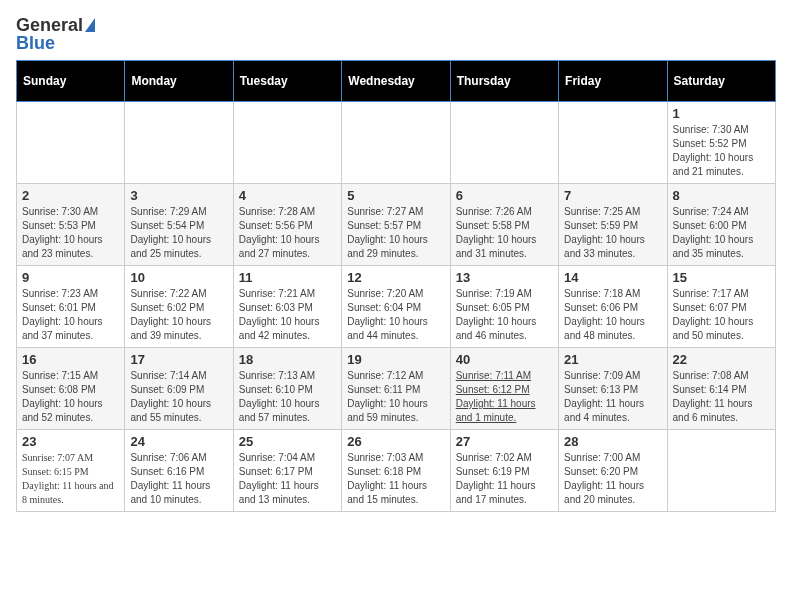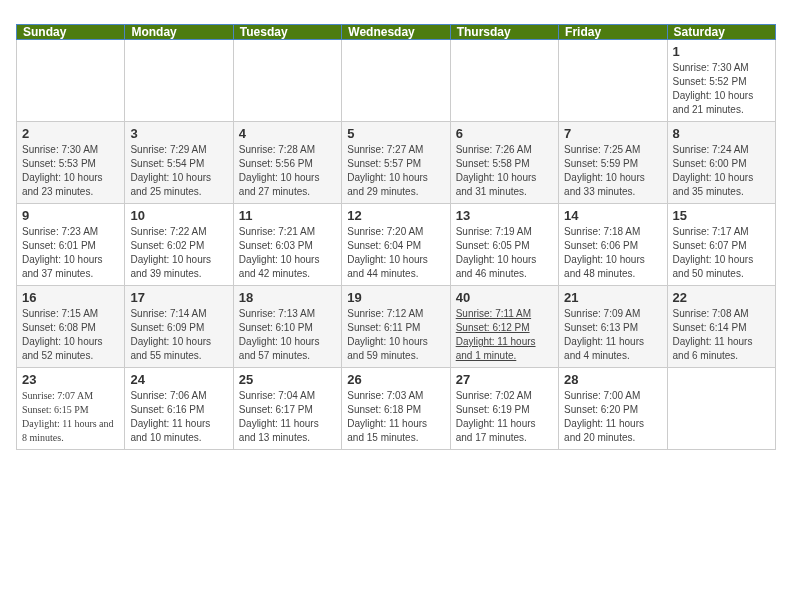--- a/index.html
+++ b/index.html
@@ -56,24 +56,24 @@
       font-size: 16px;
       color: #555;
       font-weight: normal;
     }
     .calendar {
       width: 100%;
       border-collapse: collapse;
       border: 1px solid #ccc;
     }
     .calendar thead tr th {
-      background: #4d7c0f;
+      background: #000000;
       color: #fff;
       font-size: 12px;
-      padding: 0 6px;
+      padding: 13px 6px;
       text-align: left;
       border: 1px solid #4a85c5;
       font-weight: bold;
     }
     .calendar tbody tr td {
       width: 108px;
       vertical-align: top;
       padding: 4px 5px;
       border: 1px solid #ccc;
       font-size: 10px;
@@ -96,20 +96,27 @@
       line-height: 1.4;
     }
     .empty-cell {
       background: #f9f9f9;
     }
   </style>
 </head>
 <body>
 
 <div class="header">
+  <div class="logo">
+    <div class="logo-row">
+      <span class="logo-general">General</span>
+      <span class="logo-triangle"></span>
+    </div>
+    <span class="logo-blue">Blue</span>
+  </div>
 </div>
 
 <table class="calendar">
   <thead>
     <tr>
       <th>Sunday</th>
       <th>Monday</th>
       <th>Tuesday</th>
       <th>Wednesday</th>
       <th>Thursday</th>

